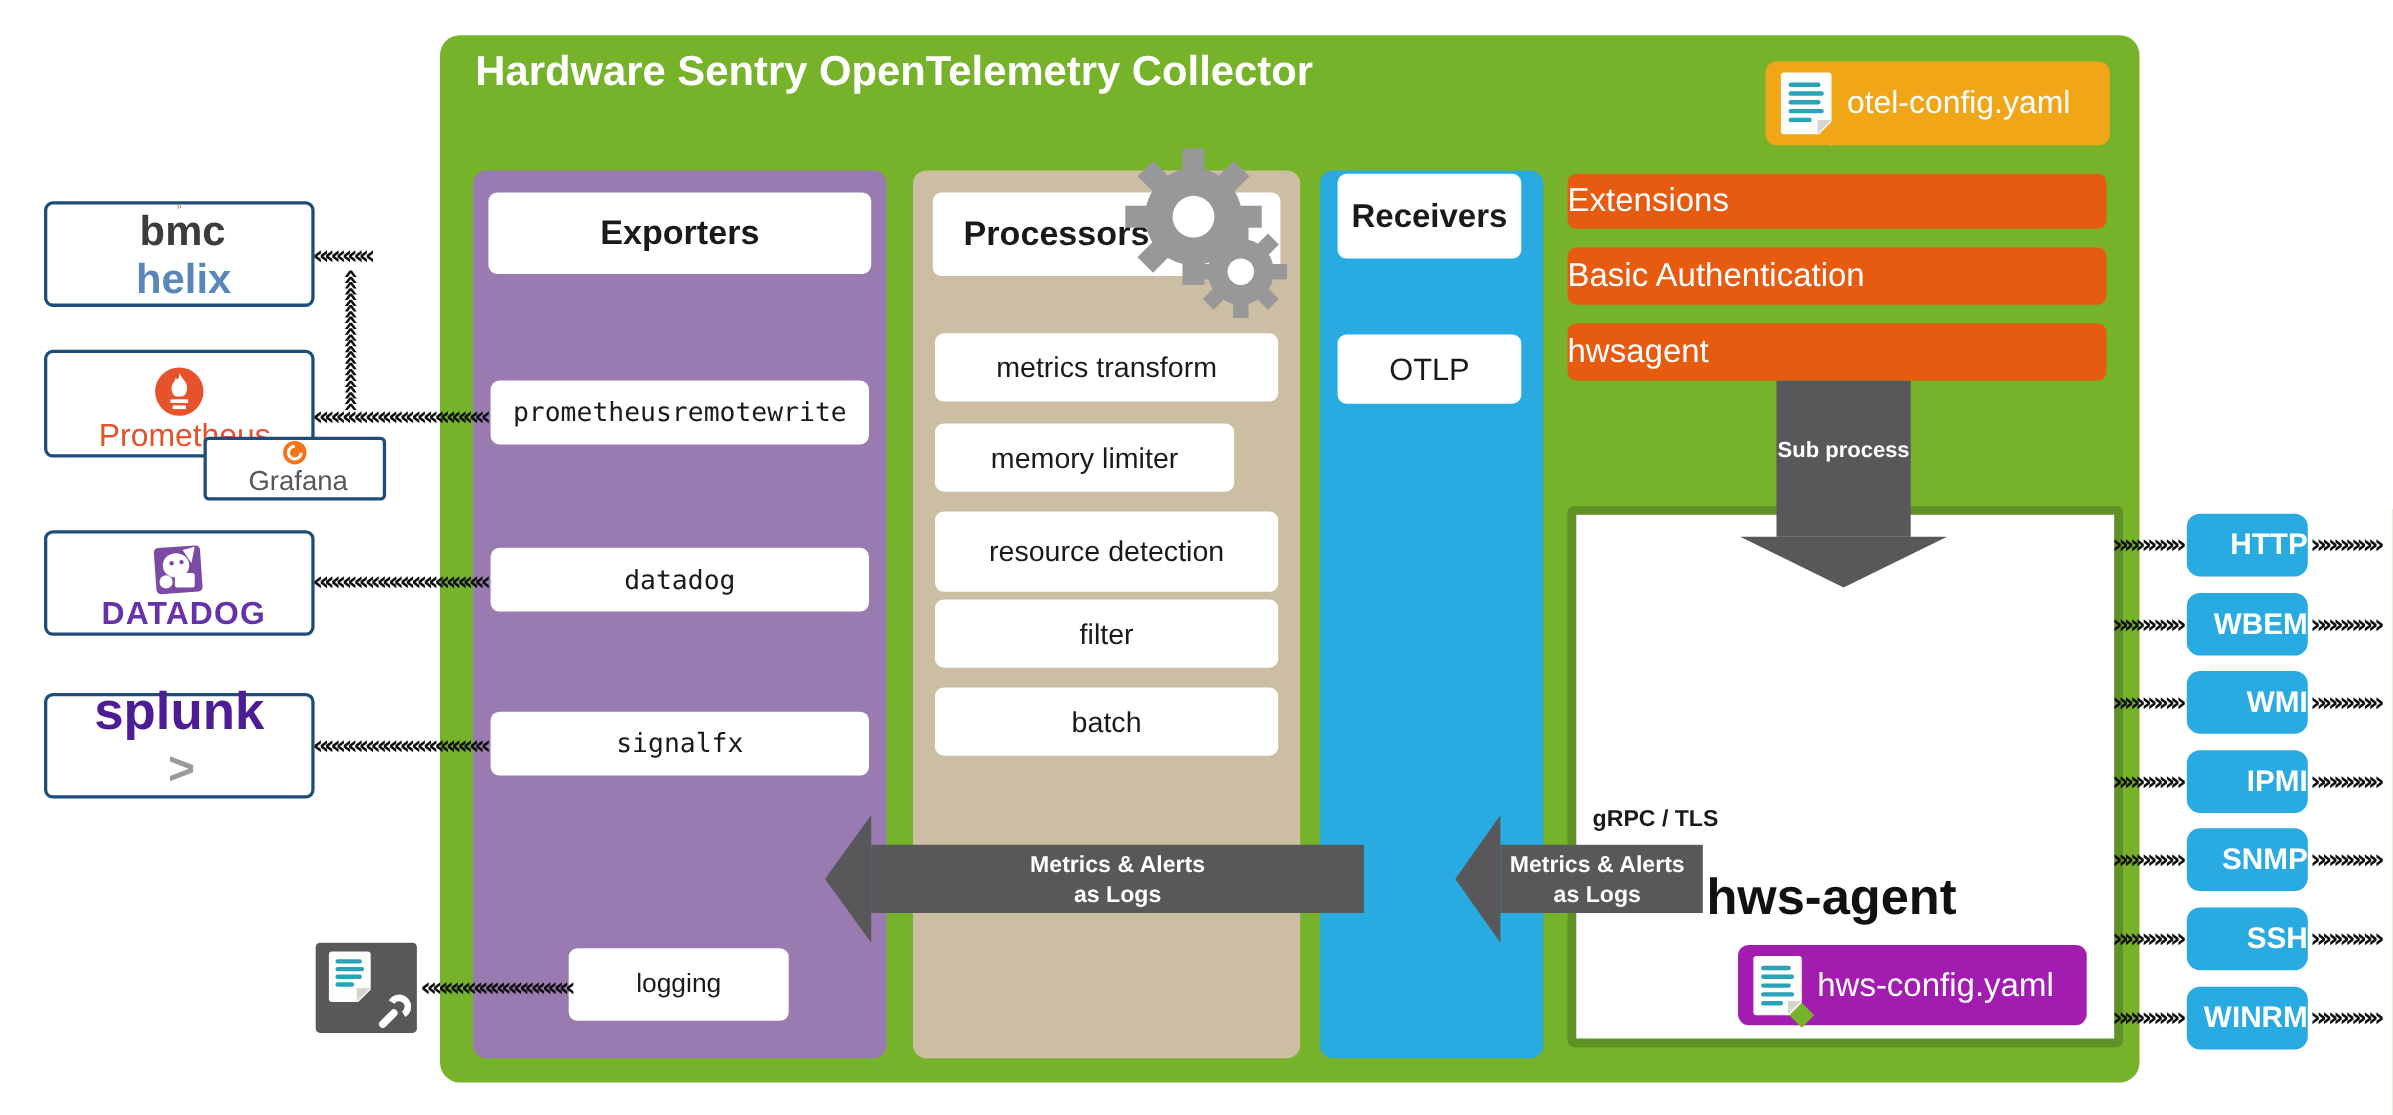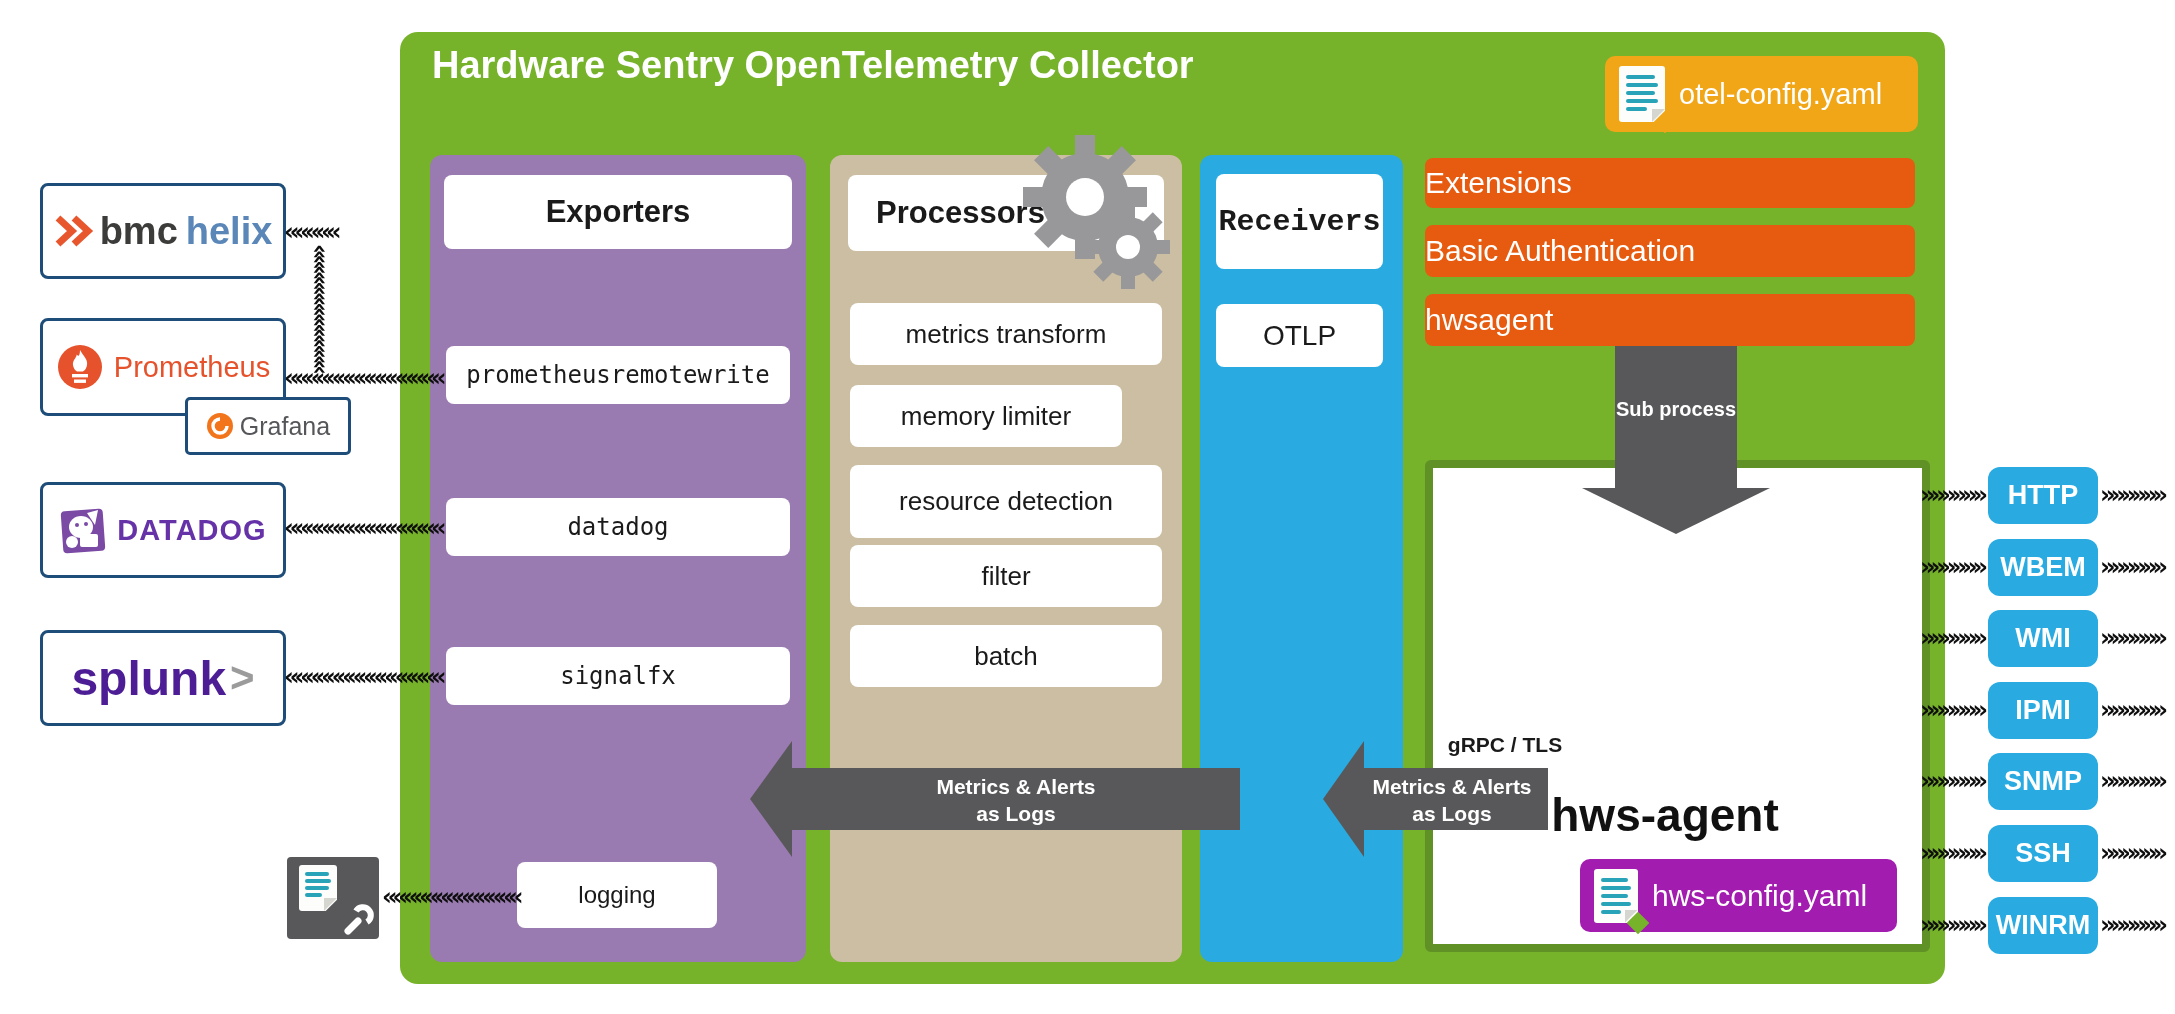--- a/index.html
+++ b/index.html
@@ -10,24 +10,24 @@
   .col{border-radius:12px;}
   .hdr{background:#ffffff;border-radius:8px;display:flex;align-items:center;justify-content:center;
        font-weight:bold;font-size:31px;color:#1a1a1a;}
   .item{background:#ffffff;border-radius:8px;display:flex;align-items:center;justify-content:center;
         font-size:26px;color:#1a1a1a;}
   .mono{font-family:"DejaVu Sans Mono","Liberation Mono",monospace;font-size:24px;}
   .obar{background:#E65B0F;border-radius:8px;display:flex;align-items:center;
         color:#ffffff;font-weight:normal;font-size:30px;}
   .chev{font-family:"DejaVu Sans",sans-serif;font-weight:bold;font-size:24px;letter-spacing:-5px;
         color:#0e0e0e;line-height:30px;white-space:nowrap;}
-  .bluebox{background:#29ABE2;border-radius:12px;display:flex;align-items:center;justify-content:center;
+  .bluebox{background:#29ABE2;border-radius:12px;display:flex;align-items:center;justify-content:flex-end;
         color:#ffffff;font-weight:bold;font-size:27px;}
   .extbox{background:#ffffff;border:3px solid #1E4D79;border-radius:8px;display:flex;
-        align-items:center;justify-content:center;}
+        align-items:center;justify-content:flex-end;flex-direction:column;}
   .graytxt{color:#ffffff;font-weight:bold;text-align:center;}
   .badge{display:flex;align-items:center;border-radius:10px;}
   .doc{position:relative;background:#fdfdfb;border-radius:3px;}
   .doc .ln{position:absolute;left:16%;height:4px;border-radius:2px;background:#29A3B8;}
   .doc .cut{position:absolute;right:-8px;bottom:-8px;width:16px;height:16px;transform:rotate(45deg);}
   .doc .fold{position:absolute;right:0;bottom:0;width:13px;height:13px;background:#d6d6d1;
              clip-path:polygon(0 0,100% 0,0 100%);}
   .tri-left{width:0;height:0;border-top:58px solid transparent;border-bottom:58px solid transparent;}
   .flowlbl{color:#ffffff;font-weight:bold;font-size:21px;line-height:27px;text-align:center;}
 </style>
@@ -56,21 +56,21 @@
   <div class="abs col" style="left:430px;top:155px;width:376px;height:807px;background:#9A7BB1;"></div>
   <div class="abs col" style="left:830px;top:155px;width:352px;height:807px;background:#CBBEA2;"></div>
   <div class="abs col" style="left:1200px;top:155px;width:203px;height:807px;background:#29ABE2;"></div>
 
   <div class="abs hdr" style="left:444px;top:175px;width:348px;height:74px;">
     <span>Exporters</span>
   </div>
   <div class="abs hdr" style="left:848px;top:175px;width:316px;height:76px;justify-content:flex-start;padding-left:28px;box-sizing:border-box;">
     <span>Processors</span>
   </div>
-  <div class="abs hdr" style="left:1216px;top:174px;width:167px;height:95px;font-size:30px;font-family:Liberation Mono, monospace;">
+  <div class="abs hdr" style="left:1216px;top:158px;width:167px;height:77px;font-size:30px;">
     <span>Receivers</span>
   </div>
 
   <svg class="abs" style="left:1005px;top:128px;" width="200" height="185" viewBox="0 0 200 185">
     <g fill="#98989A">
       <g transform="translate(80,69)">
         <rect x="-10" y="-62" width="20" height="124"></rect>
         <rect x="-10" y="-62" width="20" height="124" transform="rotate(45)"></rect>
         <rect x="-10" y="-62" width="20" height="124" transform="rotate(90)"></rect>
         <rect x="-10" y="-62" width="20" height="124" transform="rotate(135)"></rect>

